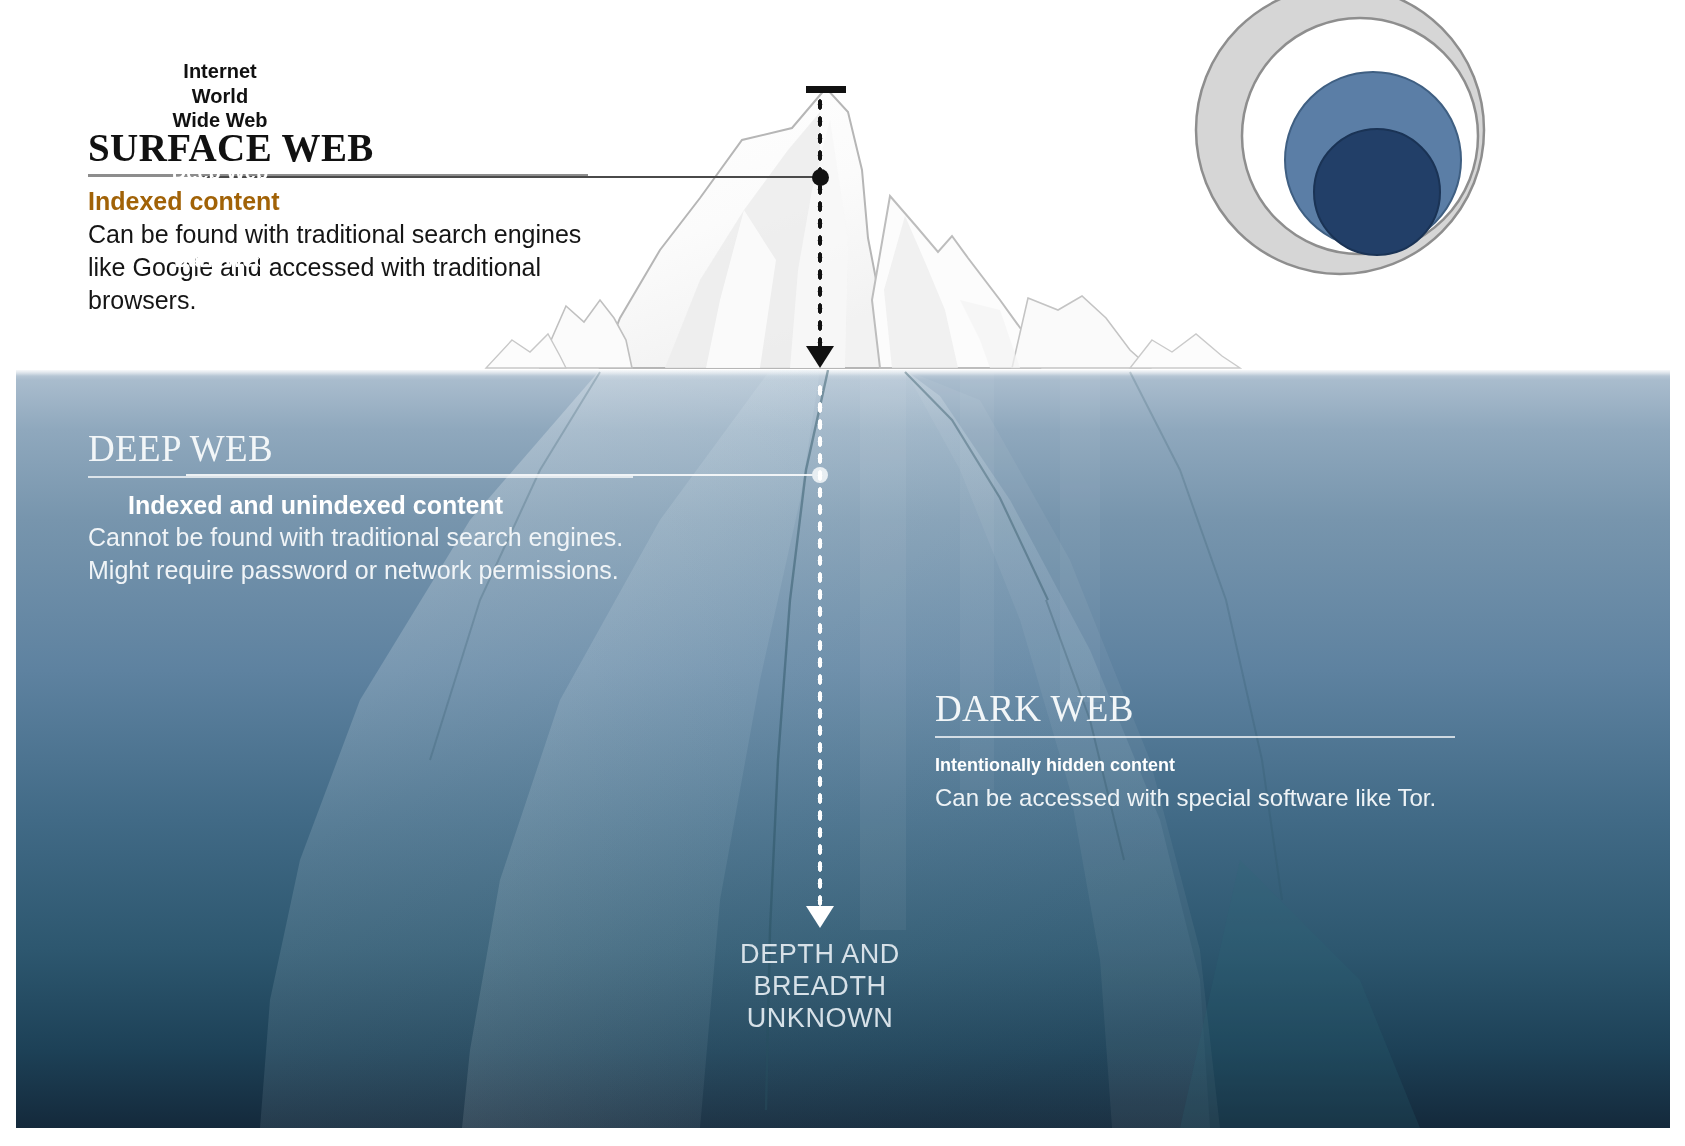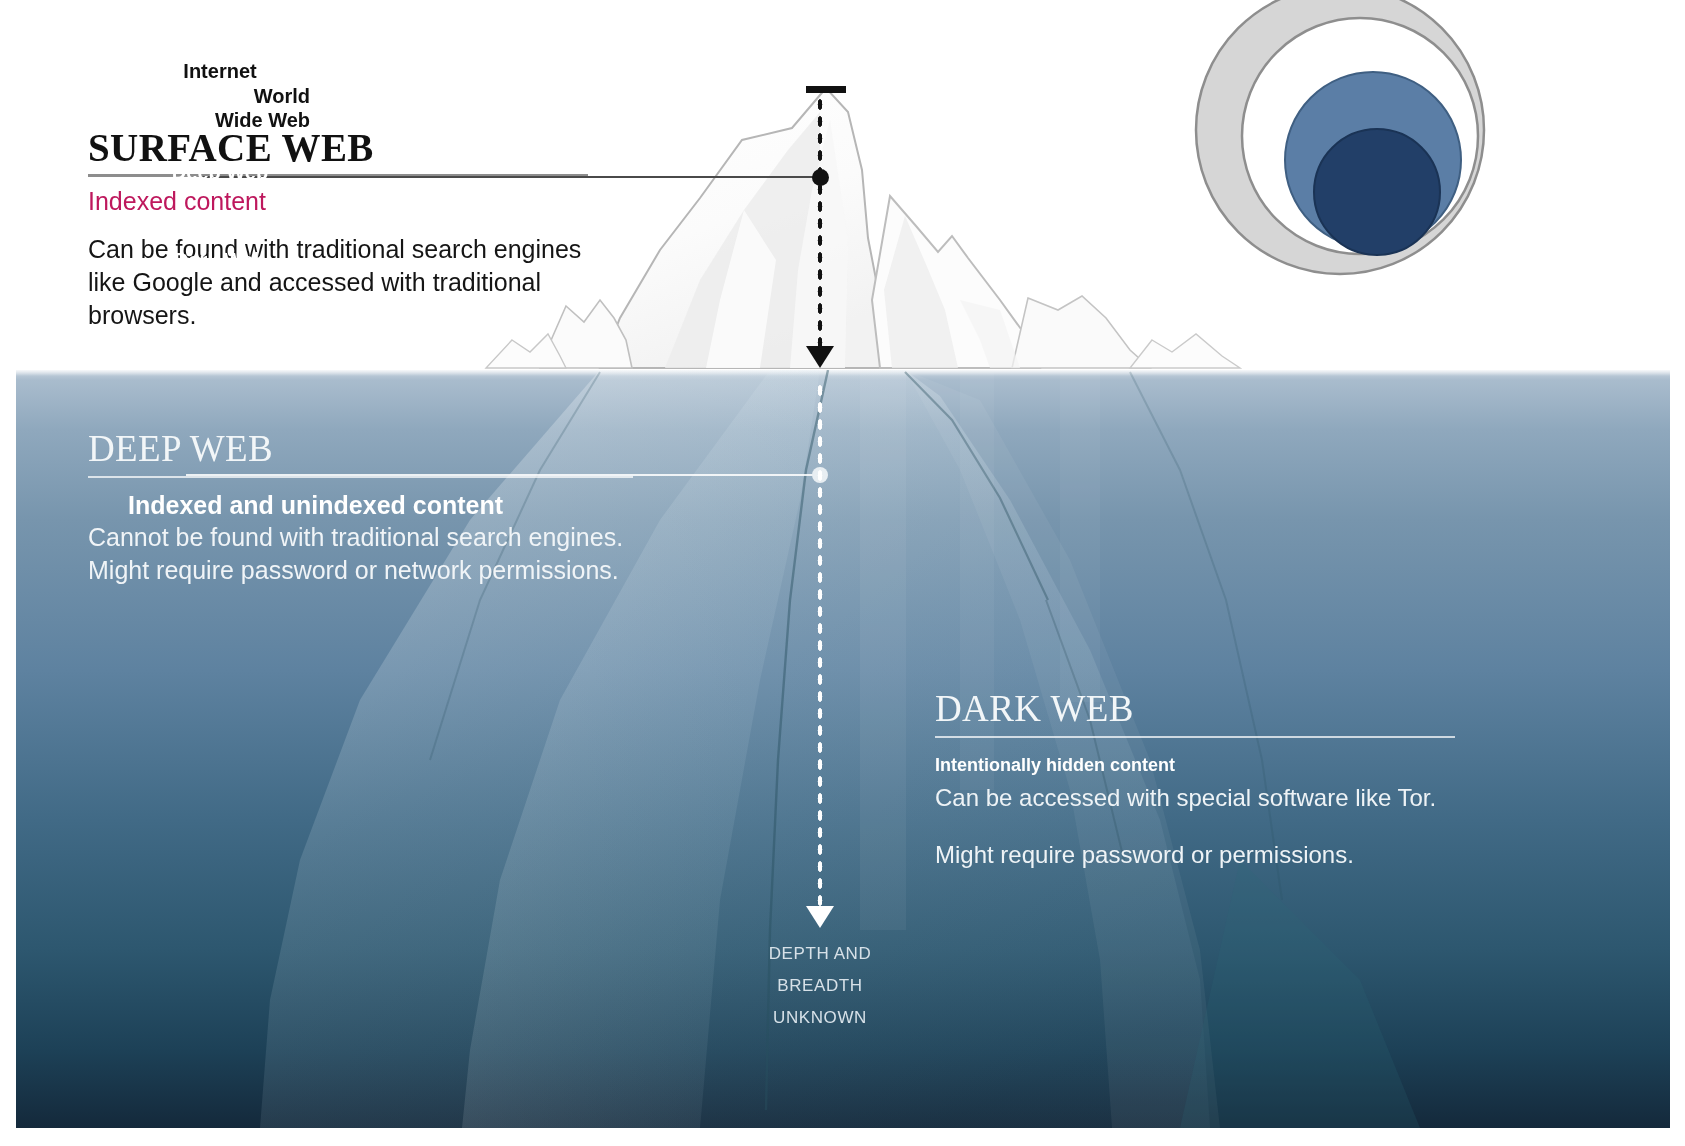--- a/index.html
+++ b/index.html
@@ -80,24 +80,24 @@
     color: #111111;
   }
   .rule-dark {
     height: 3px;
     background: #8d8d8d;
     margin-top: 4px;
     margin-bottom: 9px;
   }
   .surface-sub {
     font-size: 25px;
-    font-weight: 400;
-    color: #be185d;
+    font-weight: 700;
+    color: #a16207;
     line-height: 31px;
-    margin-bottom: 16px;
+    margin-bottom: 1px;
   }
   .surface-body {
     font-size: 25px;
     color: #151515;
     line-height: 33px;
   }
 
   .deep-block { left: 88px; top: 428px; width: 545px; }
   .deep-title {
     font-size: 37px;
@@ -211,21 +211,21 @@
     border-right: 14px solid transparent;
     border-top: 22px solid #ffffff;
   }
 
   .depth-caption {
     position: absolute;
     left: 680px; top: 938px;
     width: 280px;
     text-align: center;
     color: #d7e1e8;
-    font-size: 17px;
+    font-size: 27px;
     line-height: 32px;
     letter-spacing: .6px;
   }
 
   
   .venn {
     position: absolute;
     left: 1155px;
     top: -16px;
     width: 370px;
@@ -320,21 +320,20 @@
       <div class="deep-sub">Indexed and unindexed content</div>
       <div class="deep-body">Cannot be found with traditional search engines.</div>
       <div class="deep-body second">Might require password or network permissions.</div>
     </div>
 
     <div class="block dark-block" style="left:919px; top:318px;">
       <div class="hd-serif dark-title">DARK WEB</div>
       <div class="rule-light"></div>
       <div class="dark-sub">Intentionally hidden content</div>
       <div class="dark-body">Can be accessed with special software like Tor.</div>
-      <div class="dark-body second">Might require password or permissions.</div>
     </div>
   </div>
 
   <div class="block surface-block">
     <div class="hd-serif surface-title">SURFACE WEB</div>
     <div class="rule-dark"></div>
     <div class="surface-sub">Indexed content</div>
     <div class="surface-body">Can be found with traditional search engines like Google and accessed with traditional browsers.</div>
   </div>
 
@@ -358,18 +357,18 @@
     <circle cx="185" cy="146" r="144" fill="#d6d6d6" stroke="#8e8e8e" stroke-width="2.5"></circle>
 
     <circle cx="205" cy="152" r="118" fill="#ffffff" stroke="#8e8e8e" stroke-width="2.5"></circle>
 
     <circle cx="218" cy="176" r="88" fill="#5b7ea6" stroke="#3f5f82" stroke-width="2"></circle>
 
     <circle cx="222" cy="208" r="63" fill="#223f68" stroke="#1a3355" stroke-width="2"></circle>
   </svg>
 
   <div class="venn-label lbl-internet">Internet</div>
-  <div class="venn-label lbl-www" style="white-space: pre-line; text-align: right;">World
+  <div class="venn-label lbl-www" style="white-space: pre-line;">World
 Wide Web</div>
   <div class="venn-label lbl-deep">Deep Web</div>
   <div class="venn-label lbl-dark">Dark Web</div>
 
 </div>
 
 </body></html>

